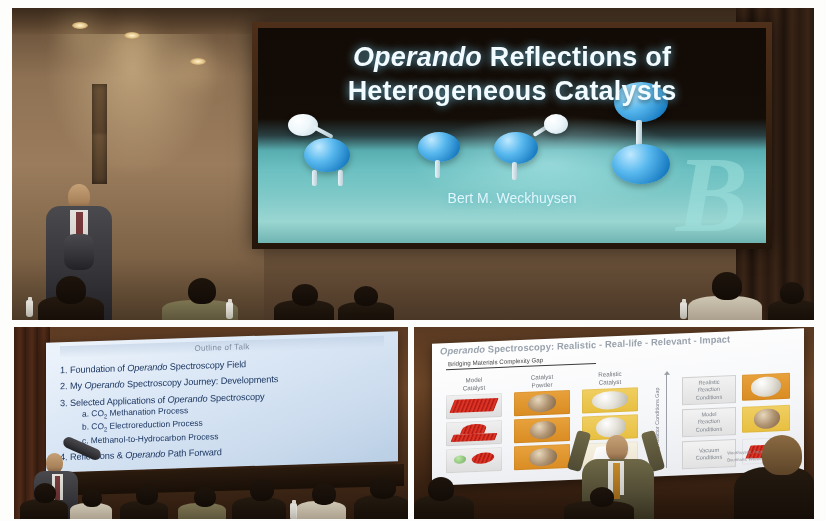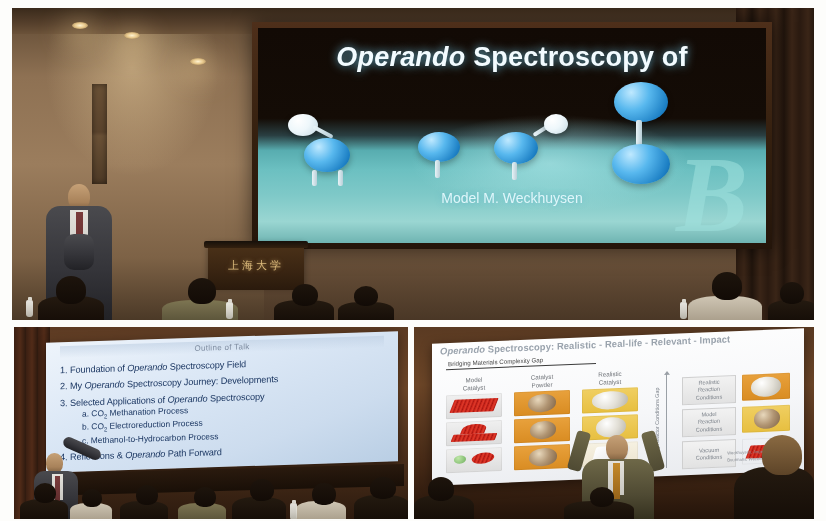--- a/index.html
+++ b/index.html
@@ -343,30 +343,27 @@
           <div class="mol-ball white" style="left:50px;top:-14px;width:24px;height:20px;"></div>
           <div class="mol-stick" style="left:18px;top:34px;width:5px;height:18px;"></div>
         </div>
         <div class="molecule" style="left:356px;top:54px;">
           <div class="mol-ball" style="left:0;top:0;width:54px;height:40px;"></div>
           <div class="mol-stick" style="left:22px;top:38px;width:6px;height:26px;"></div>
           <div class="mol-ball" style="left:-2px;top:62px;width:58px;height:40px;"></div>
         </div>
 
         <div class="title-line1">
-          <em>Operando</em><span> Spectroscopy of</span>
-        </div>
-        <div class="author-line">Model M. Weckhuysen</div>
+          <em>Operando</em><span> Reflections of</span>
+        </div>
+        <div class="title-line2">Heterogeneous Catalysts</div>
+        <div class="author-line">Bert M. Weckhuysen</div>
       </div>
     </div>
 
-    <div class="podium">
-      <div class="podium-top"></div>
-      <div class="podium-text">上海大学</div>
-    </div>
 
     <div>
       <div class="spk-head" style="left:56px;top:176px;width:22px;height:26px;"></div>
       <div class="spk-body" style="left:34px;top:198px;width:66px;height:114px;border-radius:14px 14px 0 0;"></div>
       <div class="spk-shirt" style="left:58px;top:202px;width:18px;height:54px;"></div>
       <div class="spk-tie" style="left:64px;top:204px;width:7px;height:58px;"></div>
       <div class="spk-body" style="left:52px;top:226px;width:30px;height:36px;border-radius:10px;"></div>
     </div>
 
     <div>

